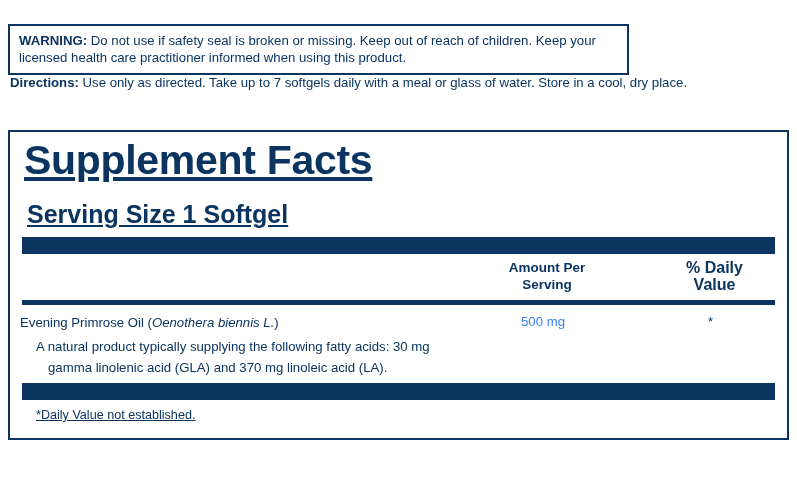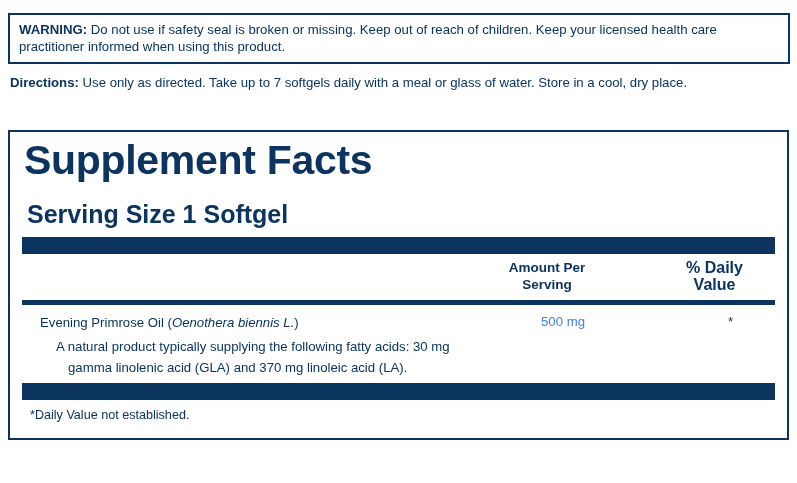--- a/index.html
+++ b/index.html
@@ -20,22 +20,22 @@
     position: relative;
     width: 797px;
     height: 483px;
     padding: 0;
   }
 
   
   .warning-box {
     position: absolute;
     left: 8px;
-    top: 13px;
-    width: 782px;
+    top: 24px;
+    width: 621px;
     border: 2px solid #0b3560;
     padding: 6px 3px 7px 9px;
   }
   .warning-text {
     font-size: 13.2px;
     line-height: 17px;
     color: #0b3560;
     font-weight: normal;
   }
   .warning-text .lead {
@@ -56,20 +56,21 @@
 
   
   .facts-box {
     position: absolute;
     left: 8px;
     top: 130px;
     width: 781px;
     height: 310px;
     border: 2px solid #0b3560;
     padding: 0;
+    text-decoration: underline;
   }
   .facts-title {
     font-size: 41px;
     font-weight: bold;
     line-height: 44px;
     letter-spacing: -0.3px;
     margin: 6px 0 0 14px;
     color: #0b3560;
   }
   .serving-size {
@@ -115,21 +116,21 @@
   }
 
   .rule-med {
     height: 5px;
     background: #0b3560;
     margin: 0 12px;
   }
 
   .nutrient-block {
     position: relative;
-    margin: 0 28px;
+    margin: 0 8px;
     height: 78px;
   }
   .nutrient-name {
     position: absolute;
     left: 2px;
     top: 9px;
     font-size: 13.2px;
     line-height: 18px;
     color: #0b3560;
     width: 440px;
@@ -164,21 +165,21 @@
     color: #0b3560;
   }
 
   .bar-thick2 {
     height: 17px;
     background: #0b3560;
     margin: 0 12px;
   }
 
   .footnote {
-    margin: 7px 0 0 20px;
+    margin: 7px 0 0 26px;
     font-size: 12.6px;
     line-height: 16px;
     color: #0b3560;
   }
 
   
   .other-ing {
     position: absolute;
     left: 10px;
     top: 455px;

